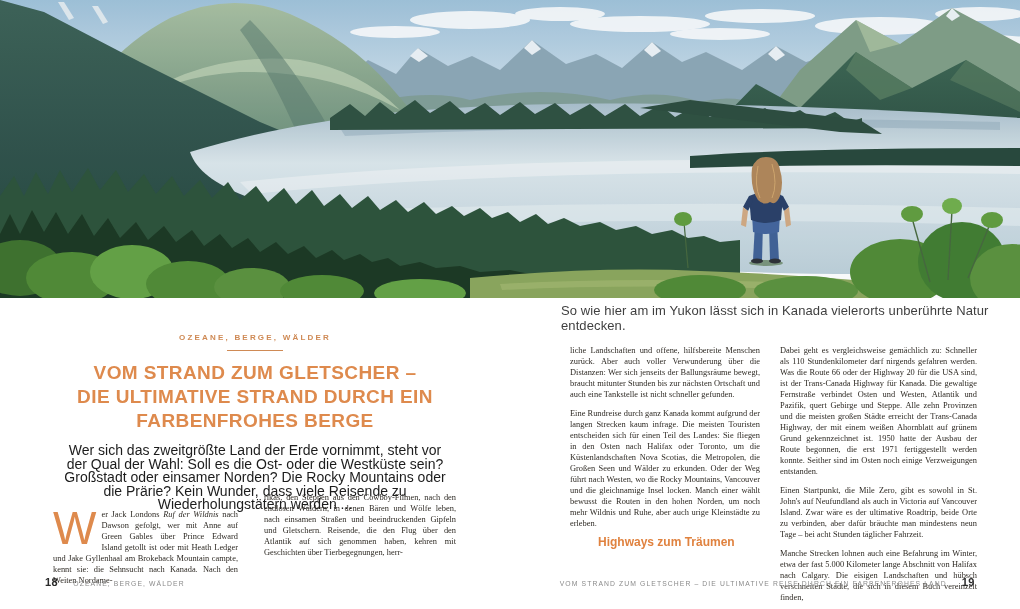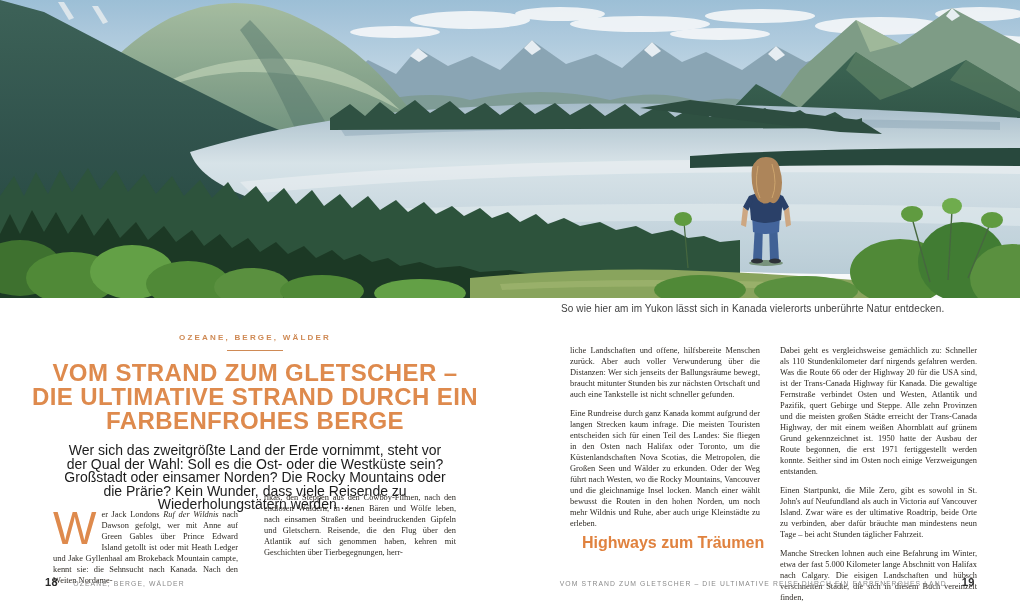--- a/index.html
+++ b/index.html
@@ -1,38 +1,38 @@
 <!DOCTYPE html>
 <html><head>
 <meta charset="utf-8">
 <style>
   html,body{margin:0;padding:0;background:#ffffff;}
   .spread{position:relative;width:1020px;height:609px;background:#ffffff;overflow:hidden;
           font-family:"Liberation Sans",sans-serif;}
   .photo{position:absolute;left:0;top:0;width:1020px;height:298px;overflow:hidden;}
   .photo svg{display:block;}
-  .caption{position:absolute;left:561px;top:303px;font-size:10px;color:#3f3f3f;letter-spacing:.1px;}
+  .caption{position:absolute;left:561px;top:303px;font-size:13px;color:#3f3f3f;letter-spacing:.1px;}
   .kicker{position:absolute;left:45px;top:333px;width:420px;text-align:center;
           font-size:8px;font-weight:bold;letter-spacing:2.2px;color:#cf8a55;}
   .kicker-rule{position:absolute;left:227px;top:350px;width:56px;height:1px;background:#cf8a55;}
   .headline{position:absolute;left:25px;top:361px;width:460px;text-align:center;color:#de8a4d;
-            font-weight:bold;font-size:24px;line-height:24px;letter-spacing:.4px;}
+            font-weight:bold;font-size:19px;line-height:24px;letter-spacing:.4px;}
   .intro{position:absolute;left:58px;top:444px;width:394px;text-align:center;
          font-size:14px;line-height:13.5px;color:#1c1c1c;}
   .col{font-family:"Liberation Serif",serif;font-size:8.4px;line-height:11px;
        text-align:justify;color:#2e2a24;}
   .col p{margin:8px;}
   .col1{position:absolute;left:45px;top:501px;width:201px;}
   .col2{position:absolute;left:256px;top:484px;width:208px;}
   .col3{position:absolute;left:562px;top:337px;width:206px;}
   .col4{position:absolute;left:772px;top:337px;width:213px;}
   .dropcap{float:left;font-family:"Liberation Sans",sans-serif;font-size:46px;line-height:33px;
            color:#de8a4d;margin:3px 5px 0 0;}
-  .subhead{font-family:"Liberation Sans",sans-serif;font-weight:bold;font-size:16px;
-           color:#e0823f;margin:8px 0 5px;text-align:left;padding-left:20px;}
+  .subhead{font-family:"Liberation Sans",sans-serif;font-weight:bold;font-size:12px;
+           color:#e0823f;margin:8px 16px 5px;text-align:left;padding-left:20px;}
   .footer-left{position:absolute;left:45px;top:572px;}
   .footer-right{position:absolute;right:45px;top:572px;text-align:right;}
   .page-num{font-size:11px;font-weight:bold;color:#2b2b2b;letter-spacing:.5px;}
   .foot-label{font-size:6.8px;letter-spacing:1.1px;color:#8a8a8a;}
   .footer-left .foot-label{margin-left:15px;}
   .footer-right .foot-label{margin-right:15px;}
 </style>
 </head>
 <body>
 

